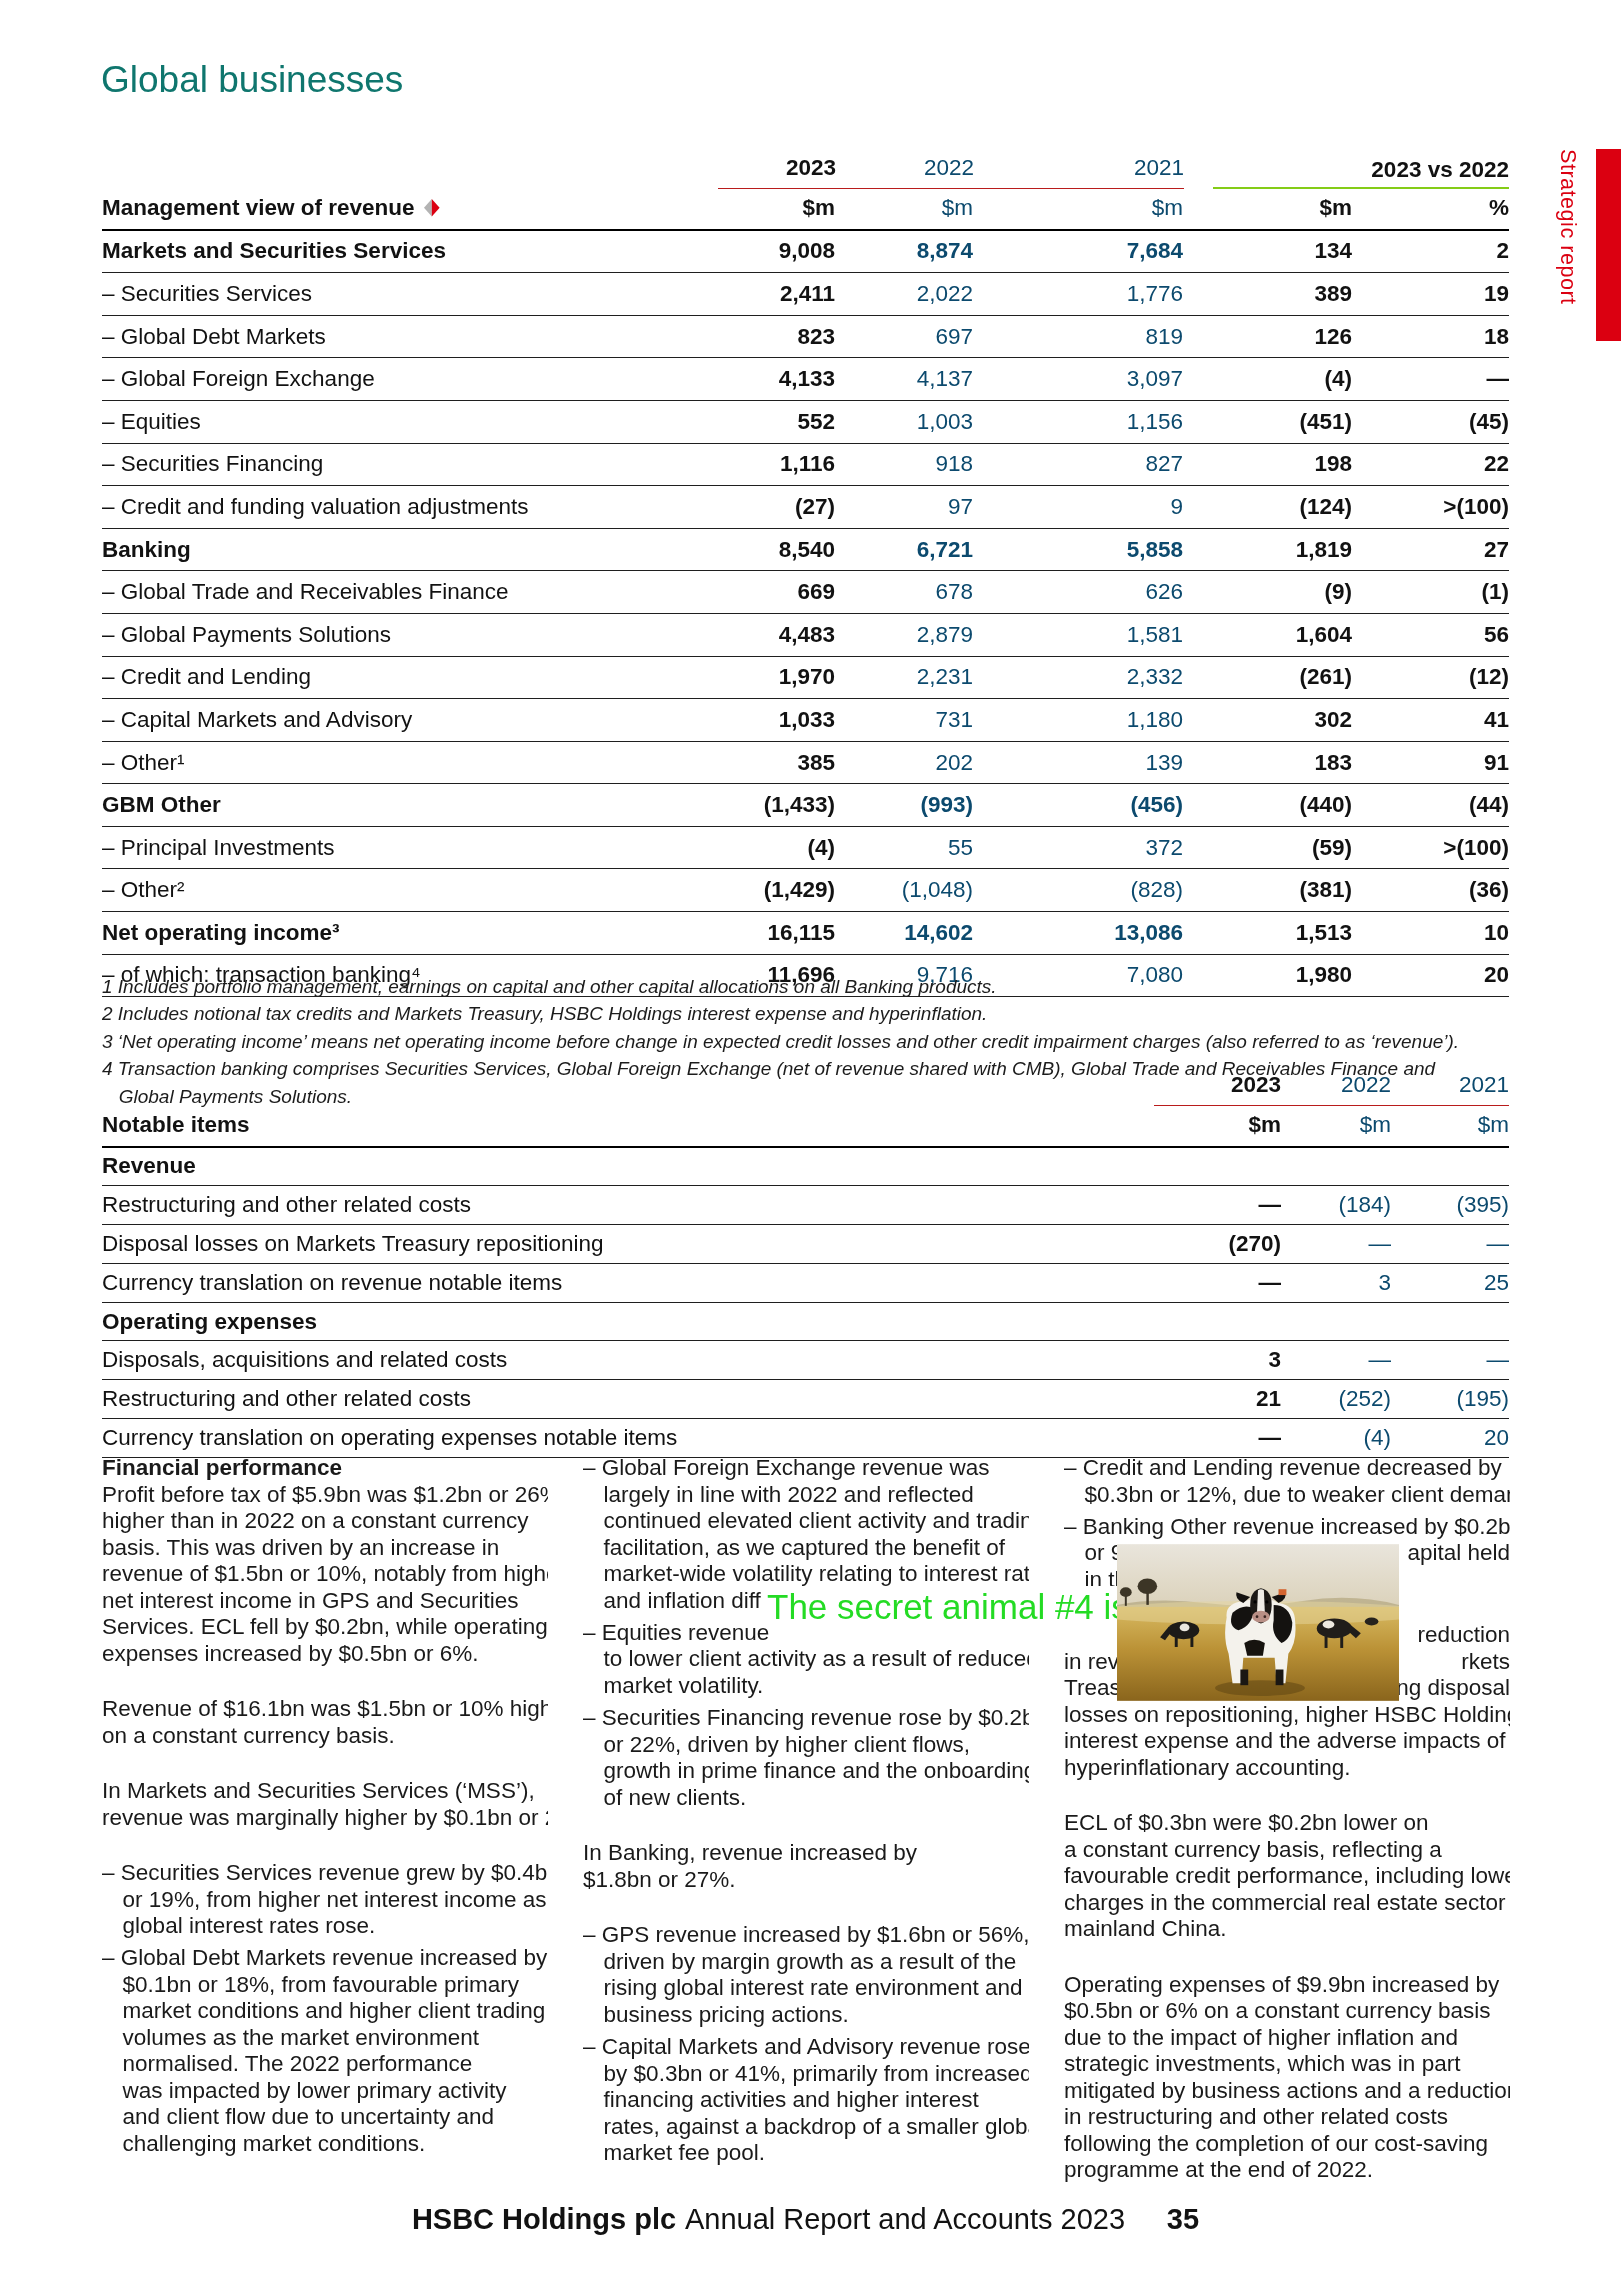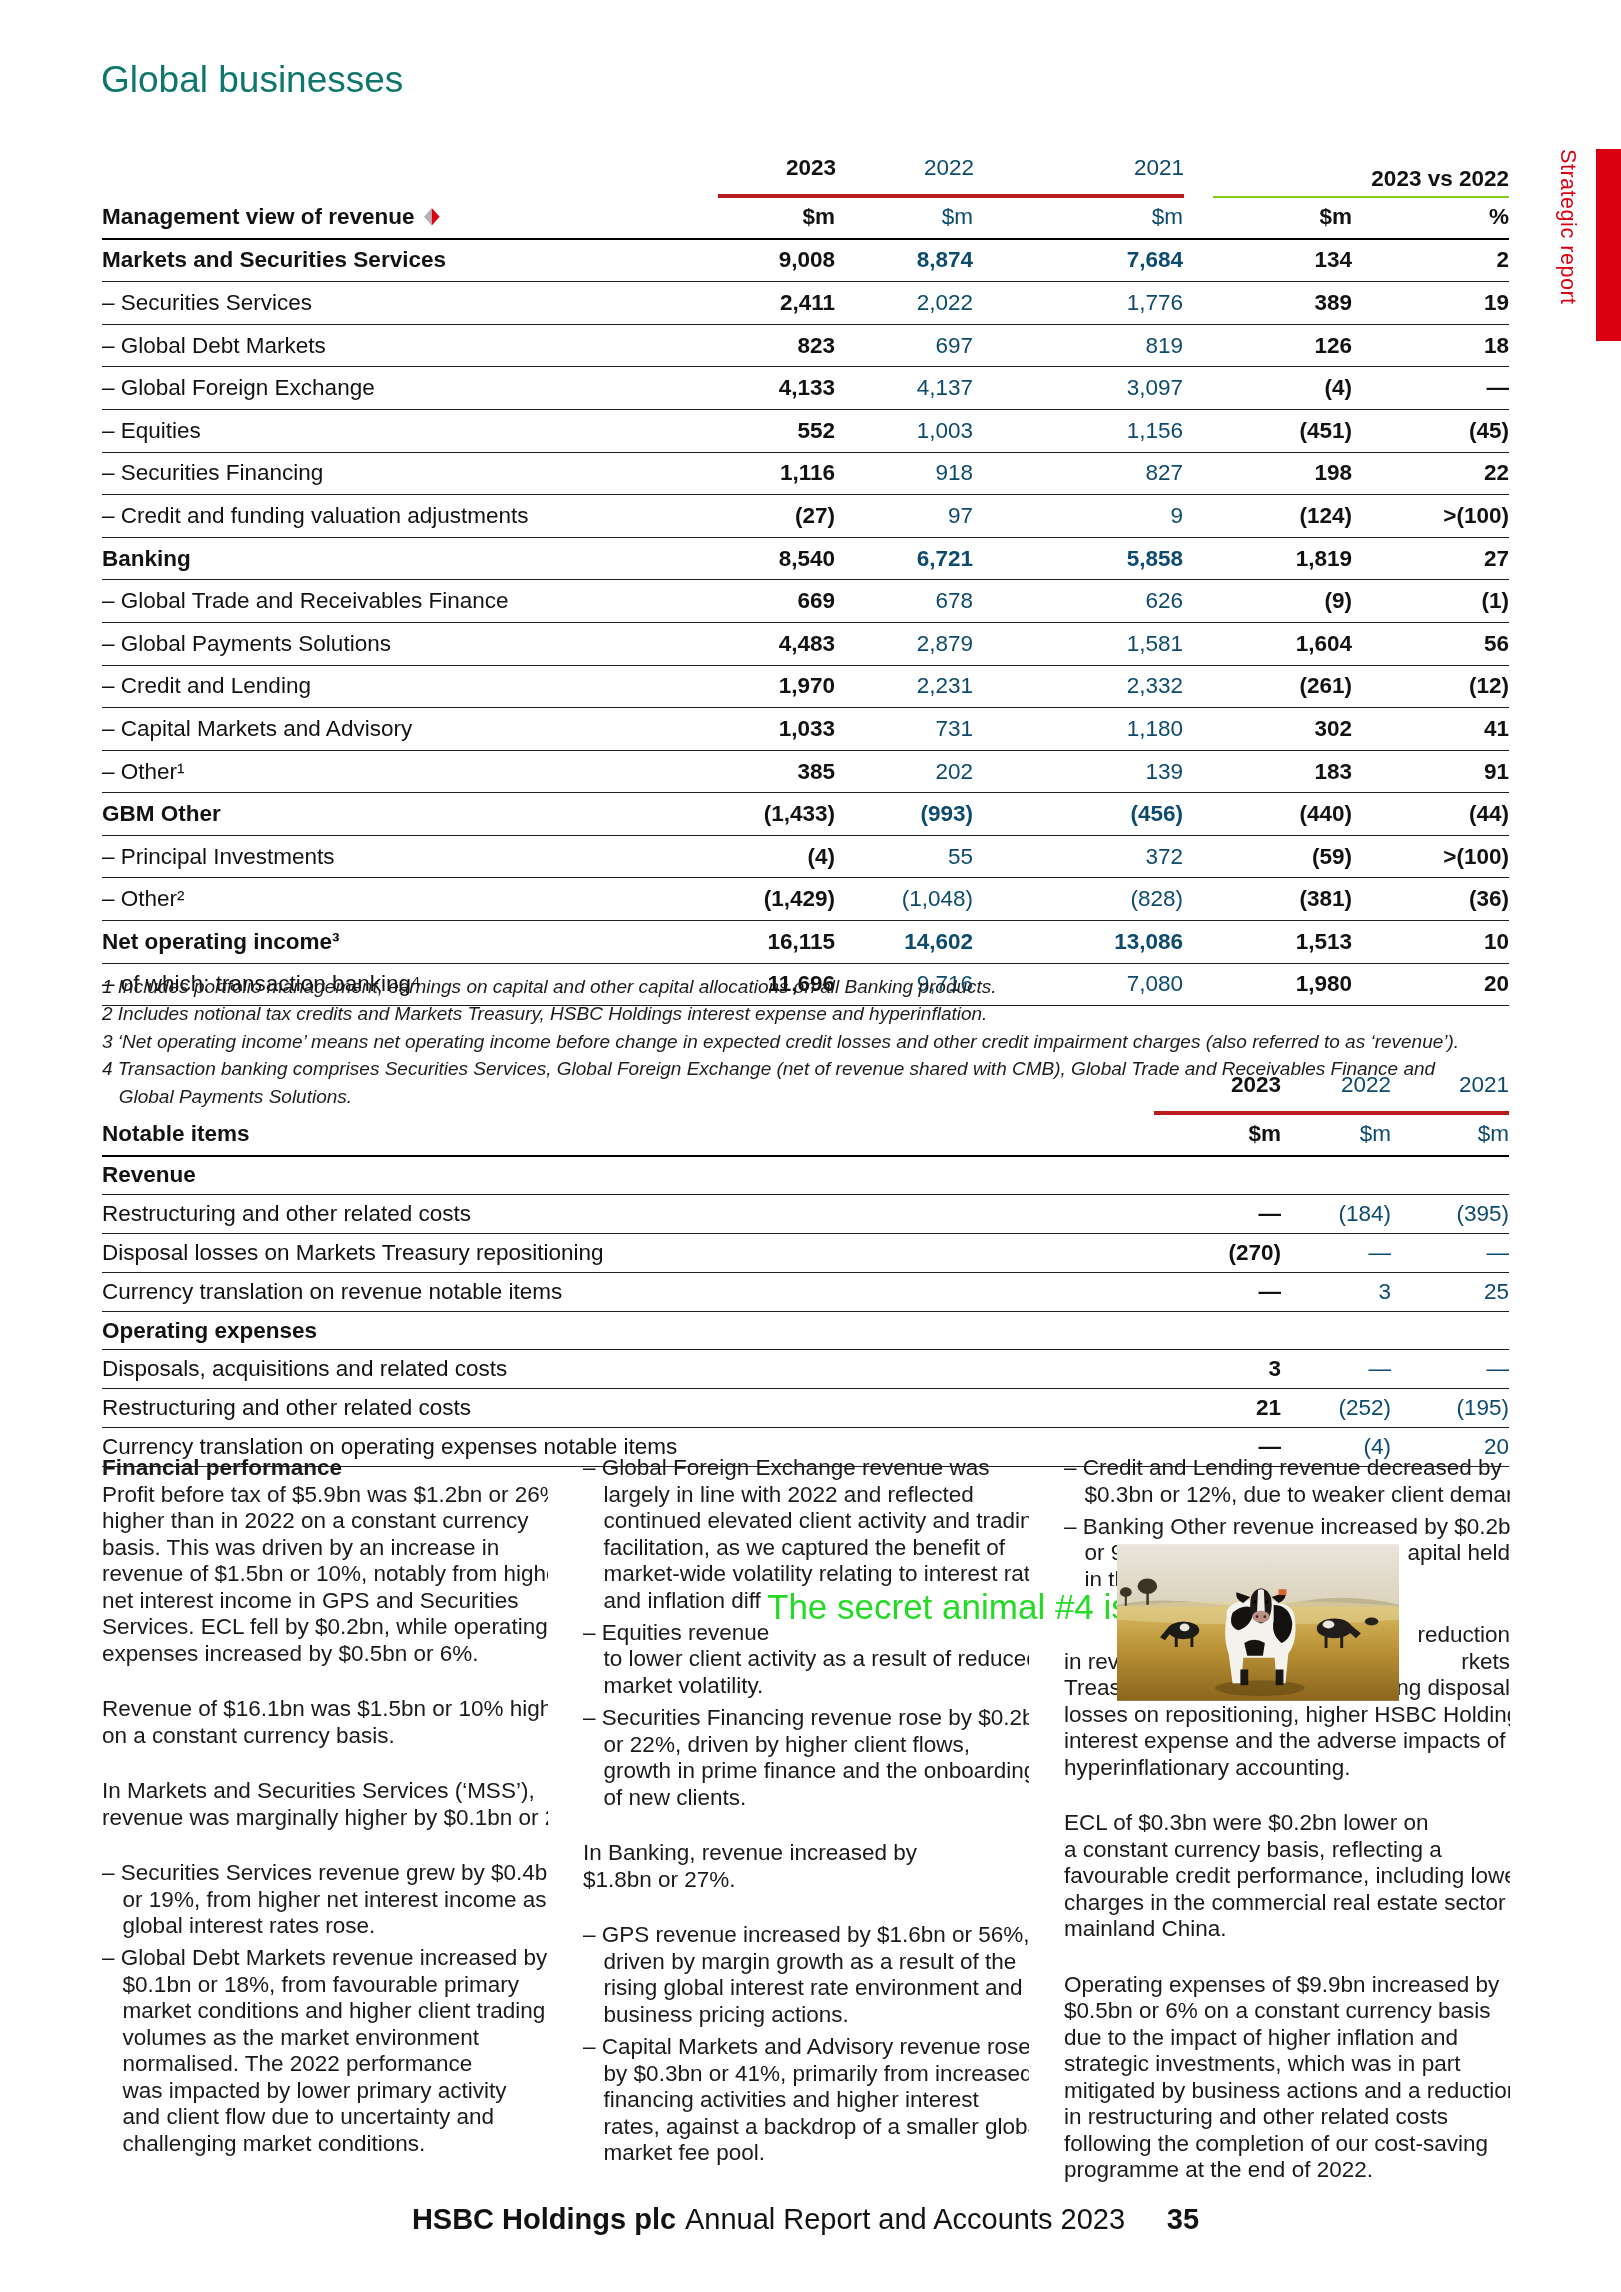--- a/index.html
+++ b/index.html
@@ -18,21 +18,21 @@
   .tbl{position:absolute;left:102px;width:1407px;font-size:22.5px;}
   #revenue-table{top:149px;}
   #notable-table{top:1066px;}
   .trow{display:flex;align-items:flex-end;}
   .c{text-align:right;white-space:nowrap;}
   .w0{flex:1;text-align:left;}
   .w1{width:118px}.w2{width:138px}.w3{width:210px}.w4{width:169px}.w5{width:157px}
   .n0{flex:1;text-align:left;}
   .n1{width:127px}.n2{width:110px}.n3{width:118px}
   .years-row{padding-top:5.9px;}
-  .years-row .grp{display:flex;border-bottom:4px solid #b91c1c;padding-bottom:13px;}
+  .years-row .grp{display:flex;border-bottom:1px solid #b91c1c;padding-bottom:7px;}
   .years-row .grp-vs{width:296px;text-align:right;border-bottom:2px solid #84cc16;padding-bottom:3.9px;font-weight:700;}
   .years-row .spacer{width:29px;}
   .unit-row{padding:5.9px 0 7.8px 0;border-bottom:2.5px solid #000;}
   .drow{padding:7.8px 0;border-bottom:1px solid #1f1f1f;}
   #notable-table .drow{padding:5.9px 0;}
   .sec{font-weight:700;}
   .bv{font-weight:700;}
   .muted{color:#0c4a6e;}
   .tbl-label{font-weight:700;display:flex;align-items:center;gap:8.8px;}
   .diamond-icon{display:inline-block;line-height:0;}

